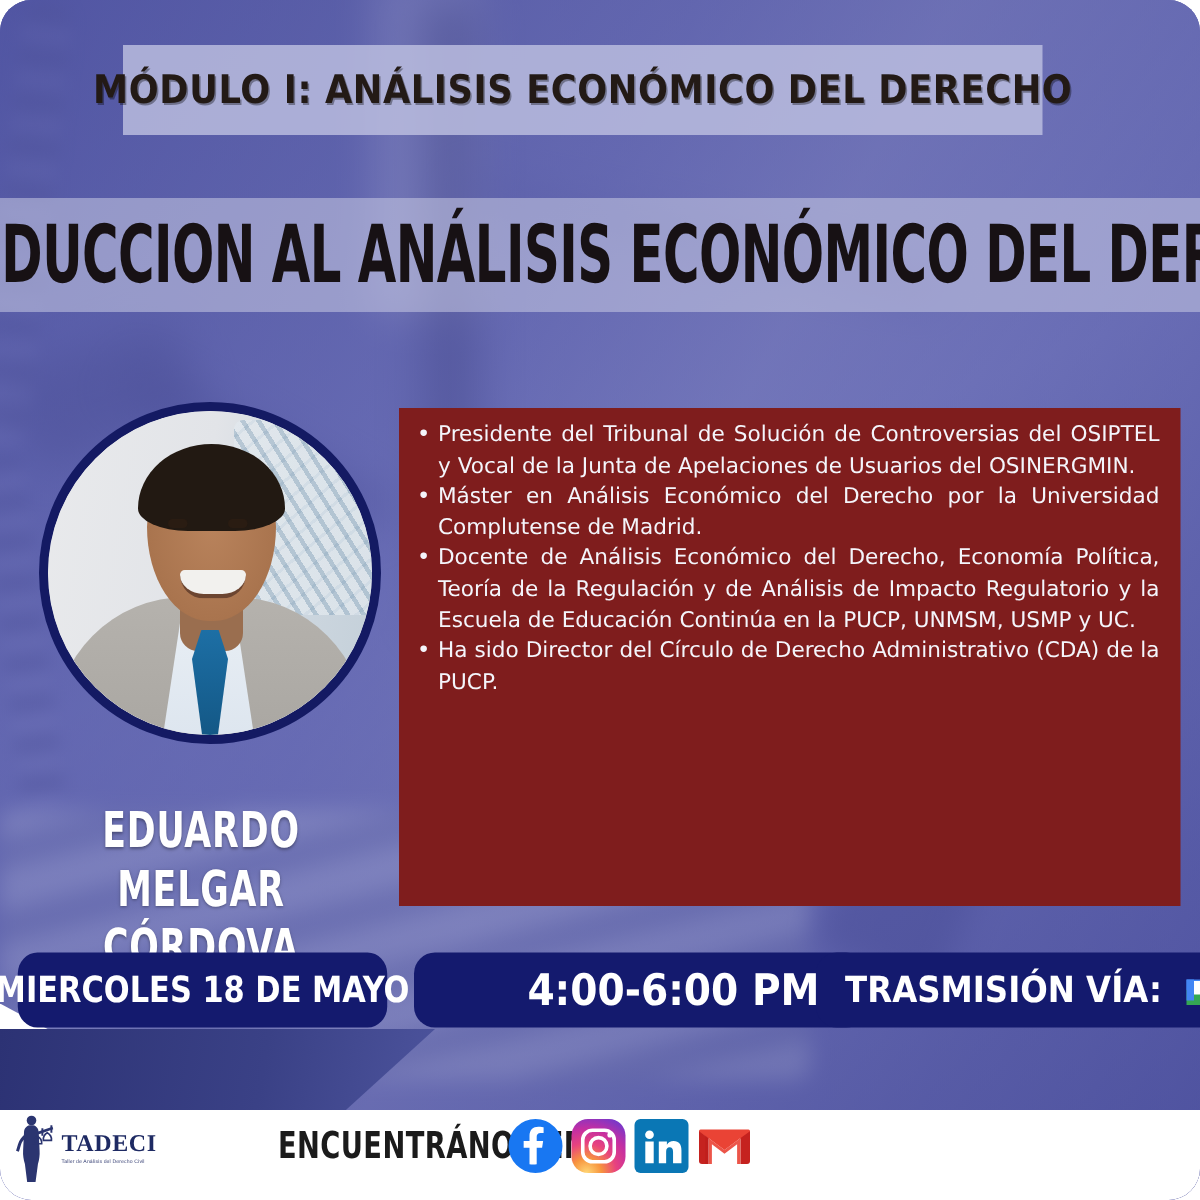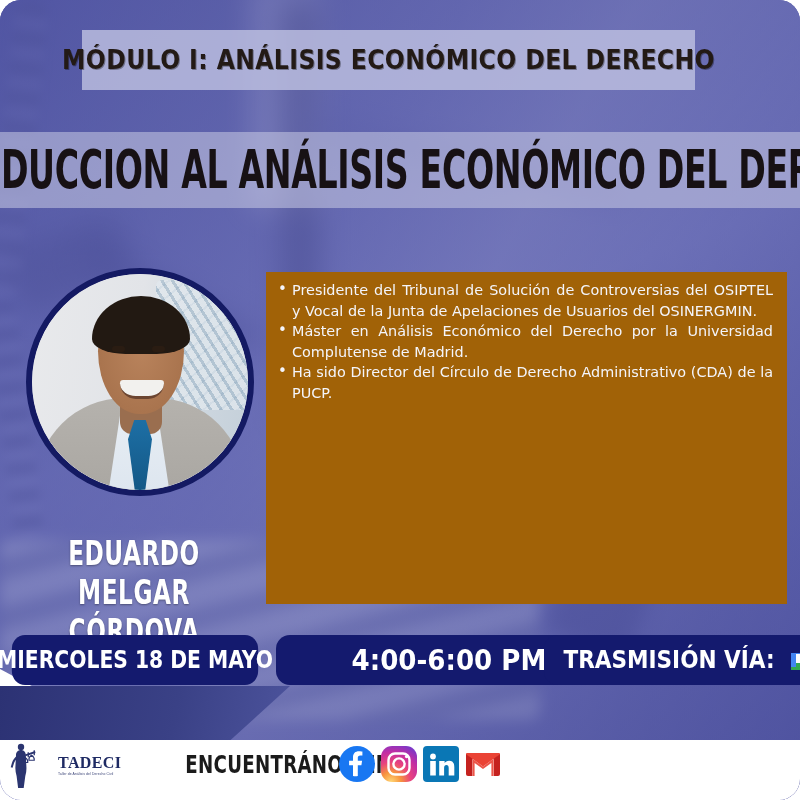--- a/index.html
+++ b/index.html
@@ -282,21 +282,21 @@
     text-shadow: 0 1px 2px rgba(0,0,0,.35);
   }
 
   
   .bio-box {
     position: absolute;
     left: 266px;
     top: 272px;
     width: 521px;
     height: 332px;
-    background: #a16207;
+    background: #7f1d1d;
     box-sizing: border-box;
     padding: 8px 14px 8px 10px;
   }
   .bio-list {
     margin: 0;
     padding: 0;
     list-style: none;
   }
   .bio-item {
     position: relative;
@@ -363,21 +363,21 @@
     width: 290px; height: 58px;
     background: linear-gradient(100deg,#2c3274,#3a4186 60%,#4c539c);
     clip-path: polygon(0% 0%, 100% 0%, 78% 100%, 0% 100%);
   }
   .brand-logo {
     position: absolute;
     left: 8px; top: 737px;
     width: 84px; height: 58px;
     display: flex;
     align-items: center;
-    gap: 20px;
+    gap: 3px;
   }
   .brand-mark { width: 30px; height: 52px; flex: none; }
   .brand-words { display: flex; flex-direction: column; line-height: 1; }
   .brand-name {
     font-family: "Liberation Serif", serif;
     font-size: 16px;
     font-weight: 700;
     color: #1e2a63;
     letter-spacing: .4px;
   }
@@ -450,20 +450,21 @@
       <div class="ph-smile"></div>
     </div>
   </div>
 
   <div class="speaker-name">EDUARDO MELGAR CÓRDOVA</div>
 
   <div class="bio-box">
     <ul class="bio-list">
       <li class="bio-item">Presidente del Tribunal de Solución de Controversias del OSIPTEL y Vocal de la Junta de Apelaciones de Usuarios del OSINERGMIN.</li>
       <li class="bio-item">Máster en Análisis Económico del Derecho por la Universidad Complutense de Madrid.</li>
+      <li class="bio-item">Docente de Análisis Económico del Derecho, Economía Política, Teoría de la Regulación y de Análisis de Impacto Regulatorio y la Escuela de Educación Continúa en la PUCP, UNMSM, USMP y UC.</li>
       <li class="bio-item">Ha sido Director del Círculo de Derecho Administrativo (CDA) de la PUCP.</li>
     </ul>
   </div>
 
   <div class="wedge"></div>
 
   <div class="pill pill-date">MIERCOLES 18 DE MAYO</div>
 
   <div class="pill pill-time">4:00-6:00 PM</div>
 

